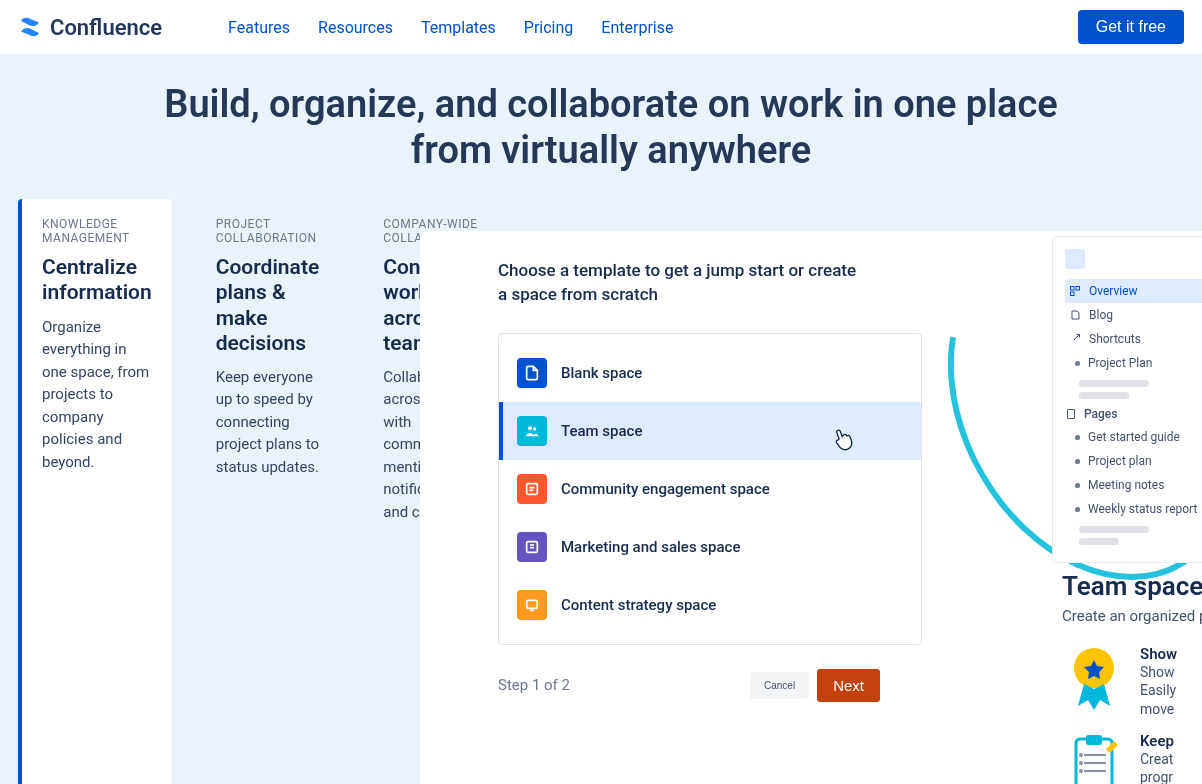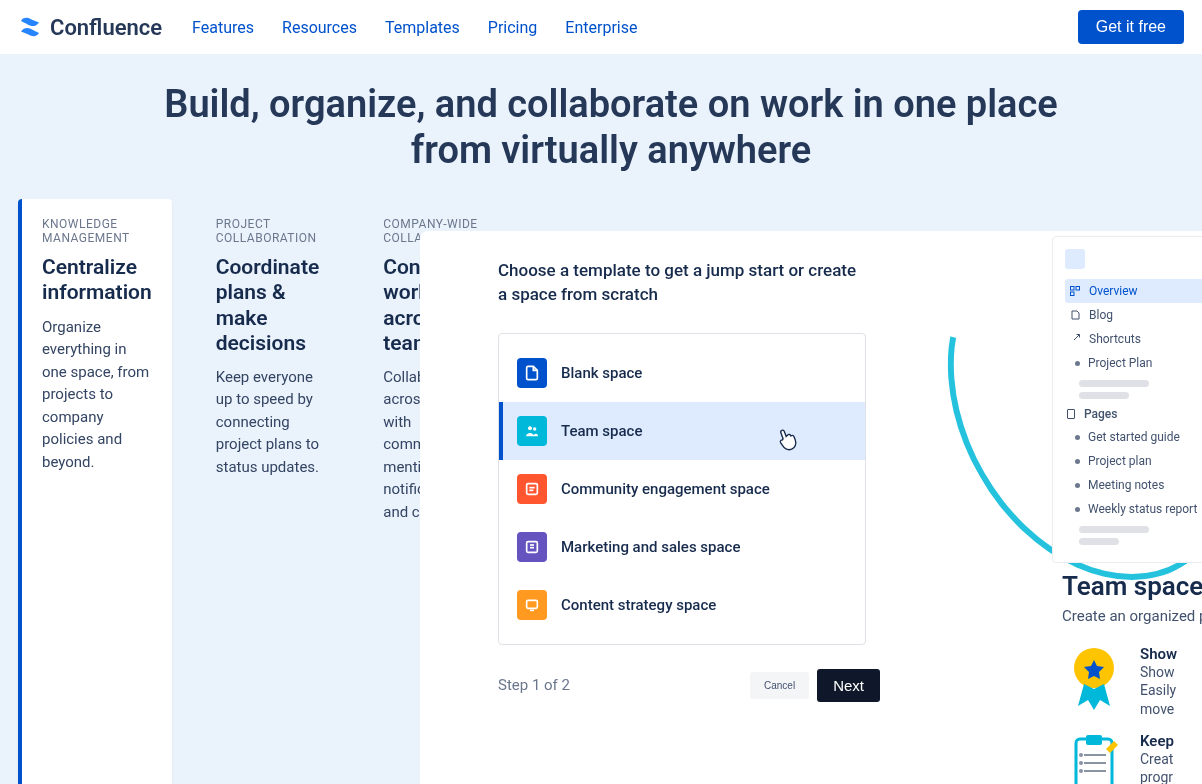--- a/index.html
+++ b/index.html
@@ -9,20 +9,21 @@
   width: 1202px;
   height: 784px;
   overflow: hidden;
 }
 .topnav {
   display: flex;
   align-items: center;
   padding: 0 18px;
   height: 54px;
   background: #fff;
+  gap: 36px;
 }
 .logo-wrap {
   display: flex;
   align-items: center;
   gap: 8px;
   margin-right: 30px;
 }
 .conf-logo {
   font-size: 22px;
   font-weight: 600;
@@ -125,21 +126,21 @@
   color: #172B4D;
   font-size: 17px;
   font-weight: 500;
   line-height: 1.4;
   margin-bottom: 26px;
   max-width: 360px;
 }
 .template-box {
   border: 1px solid #DFE1E6;
   border-radius: 4px;
-  width: 368px;
+  width: 424px;
   padding: 10px 0;
   background: #fff;
 }
 .tpl-row {
   display: flex;
   align-items: center;
   gap: 14px;
   padding: 14px 18px;
   font-size: 15px;
   font-weight: 500;
@@ -182,21 +183,21 @@
 .btn-cancel {
   background: #F4F5F7;
   border: none;
   color: #42526E;
   padding: 8px 14px;
   border-radius: 3px;
   font-size: 10px;
   margin-right: 8px;
 }
 .btn-next {
-  background: #0f172a;
+  background: #c2410c;
   border: none;
   color: #fff;
   padding: 8px 16px;
   border-radius: 3px;
   font-size: 15px;
 }
 .side-panel {
   position: absolute;
   right: -160px;
   top: 5px;

